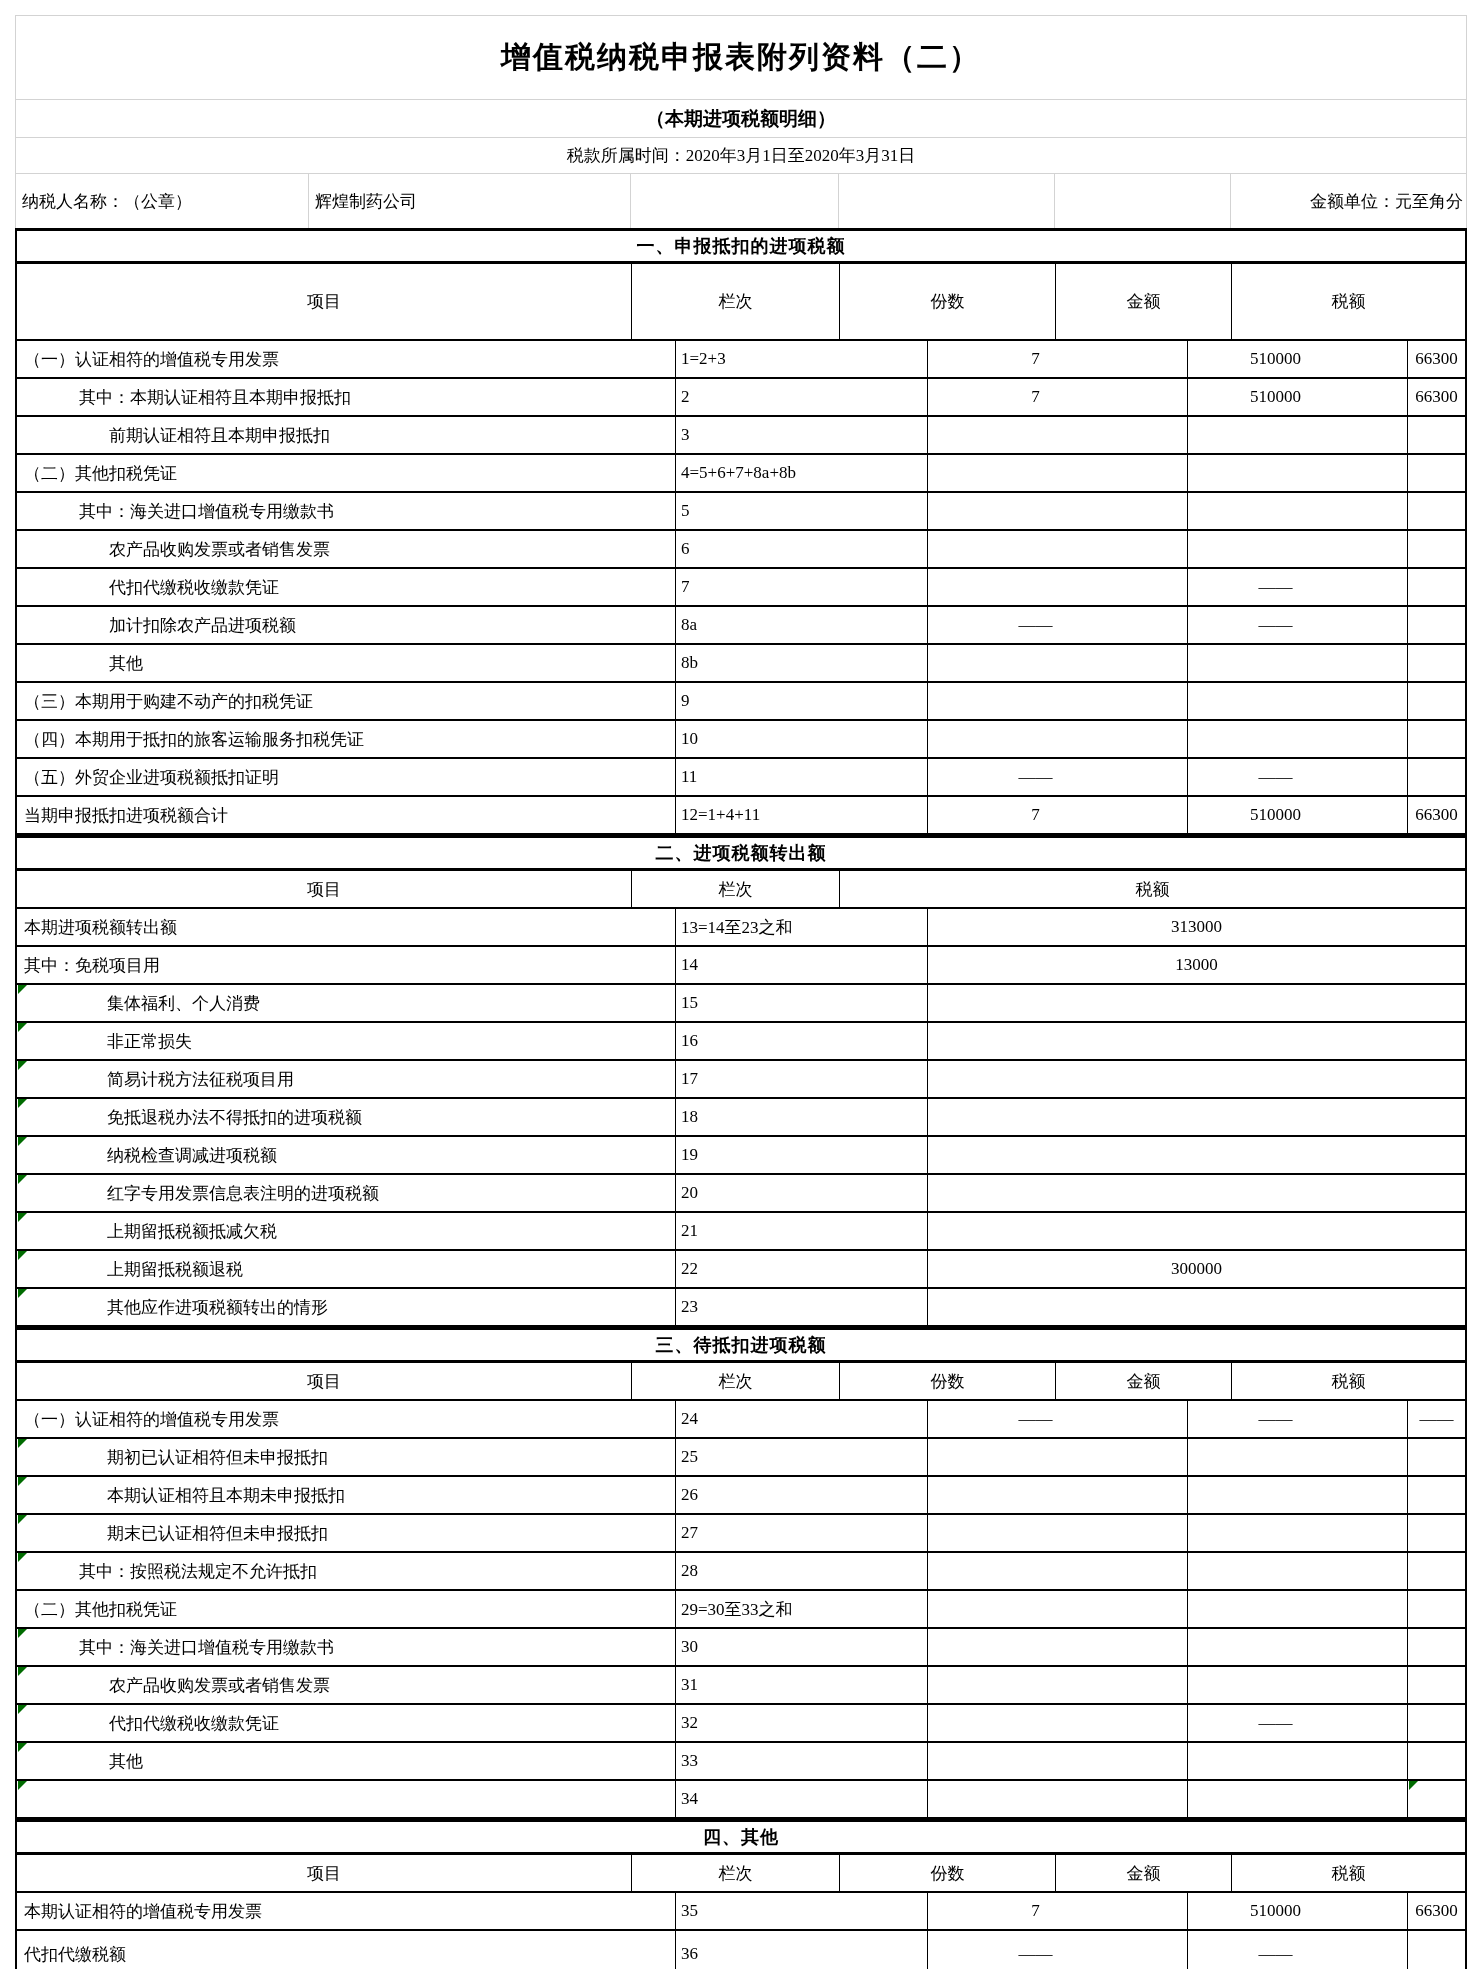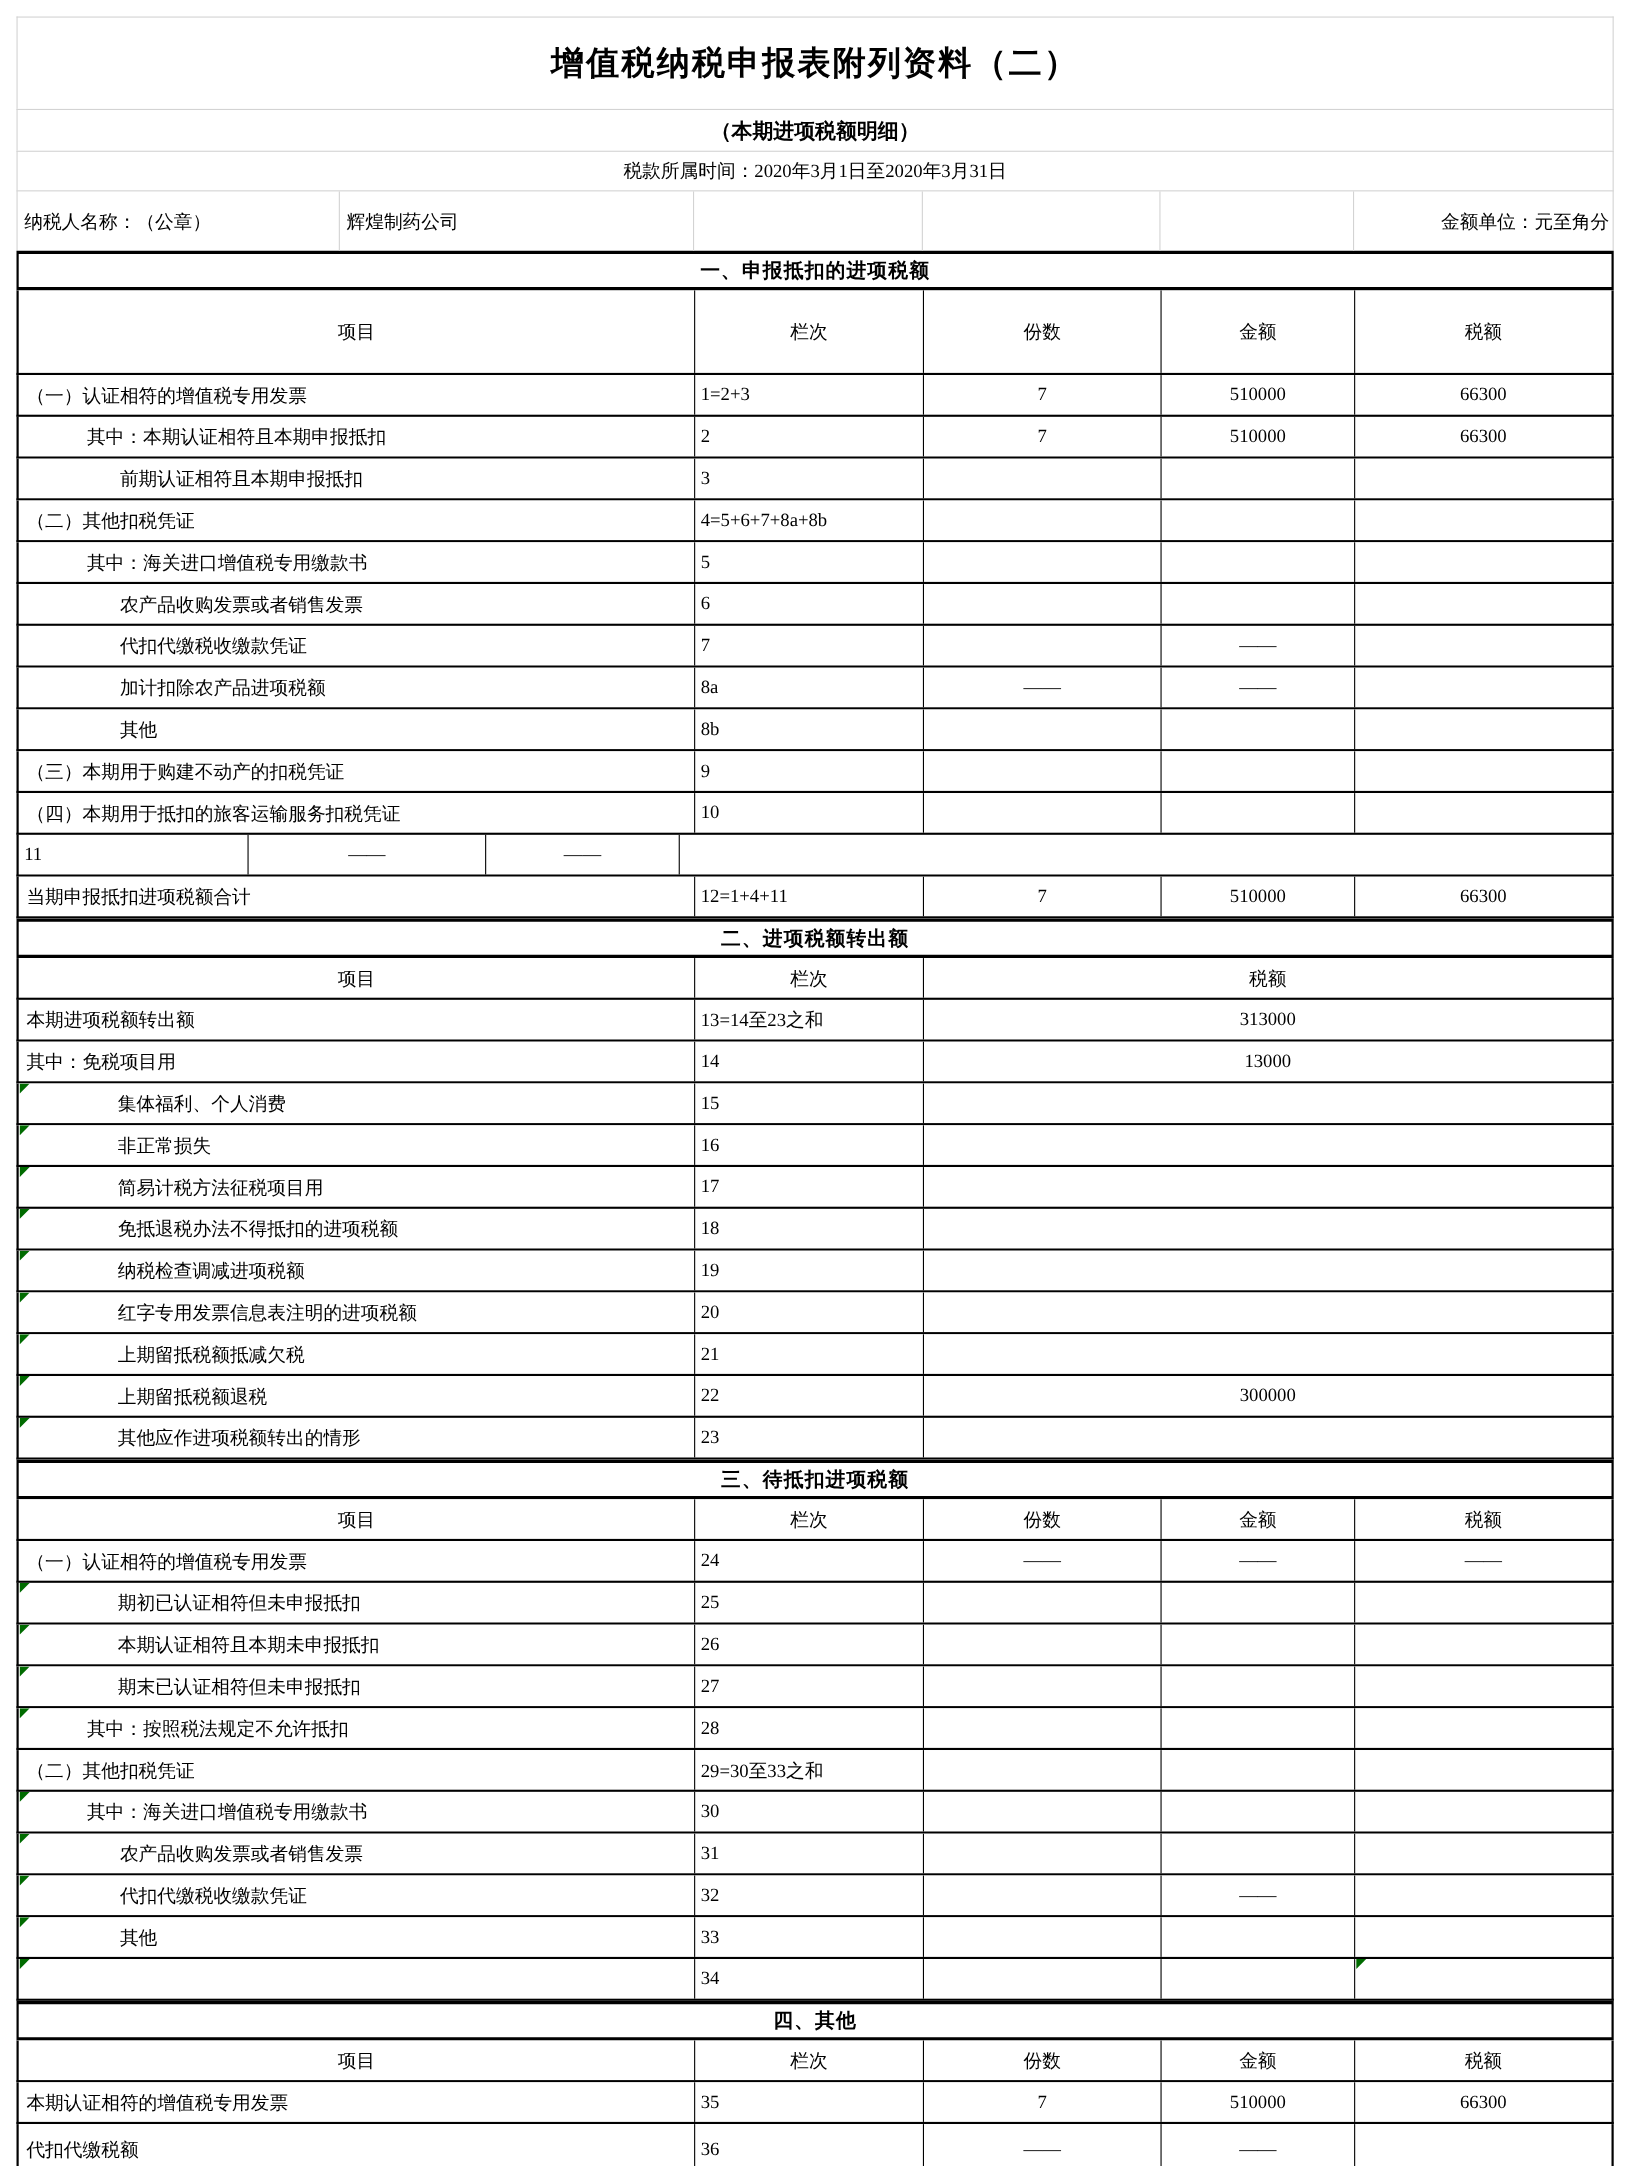--- a/index.html
+++ b/index.html
@@ -30,21 +30,21 @@
     height:36px;border:2px solid #000;border-top:3px solid #000;border-bottom:3px solid #000;
     display:flex;align-items:center;justify-content:center;
     font-size:18px;font-weight:bold;letter-spacing:1px;background:#fff;
   }
   .hrow,.drow{
     display:flex;align-items:stretch;border-left:2px solid #000;border-right:2px solid #000;
     border-bottom:2px solid #000;background:#fff;font-family:Liberation Serif, serif;
   }
   .hrow{height:38px;font-size:17px;}
   .hrow.tall{height:77px;}
-  .drow{height:38px;font-size:17px;}
+  .drow{height:38px;font-size:17px;gap:44px;}
   .drow.last{height:46px;border-bottom:none;}
   .cell{display:flex;align-items:center;overflow:hidden;white-space:nowrap;position:relative;}
   .cell + .cell{border-left:1px solid #000;}
   .c0{width:614px;}
   .c1{width:208px;padding-left:5px;}
   .c2{width:216px;justify-content:center;}
   .c3{width:176px;justify-content:center;}
   .c4{flex:1;justify-content:center;}
   .cm{flex:1;justify-content:center;}   
   .hc{justify-content:center;padding-left:0;}
@@ -154,20 +154,21 @@
         <div class="cell c4"></div>
       </div>
       <div class="drow">
         <div class="cell c0 ind0">（四）本期用于抵扣的旅客运输服务扣税凭证</div>
         <div class="cell c1">10</div>
         <div class="cell c2"></div>
         <div class="cell c3"></div>
         <div class="cell c4"></div>
       </div>
       <div class="drow">
+        <div class="cell c0 ind0">（五）外贸企业进项税额抵扣证明</div>
         <div class="cell c1">11</div>
         <div class="cell c2">——</div>
         <div class="cell c3">——</div>
         <div class="cell c4"></div>
       </div>
       <div class="drow">
         <div class="cell c0 ind0">当期申报抵扣进项税额合计</div>
         <div class="cell c1">12=1+4+11</div>
         <div class="cell c2">7</div>
         <div class="cell c3">510000</div>

